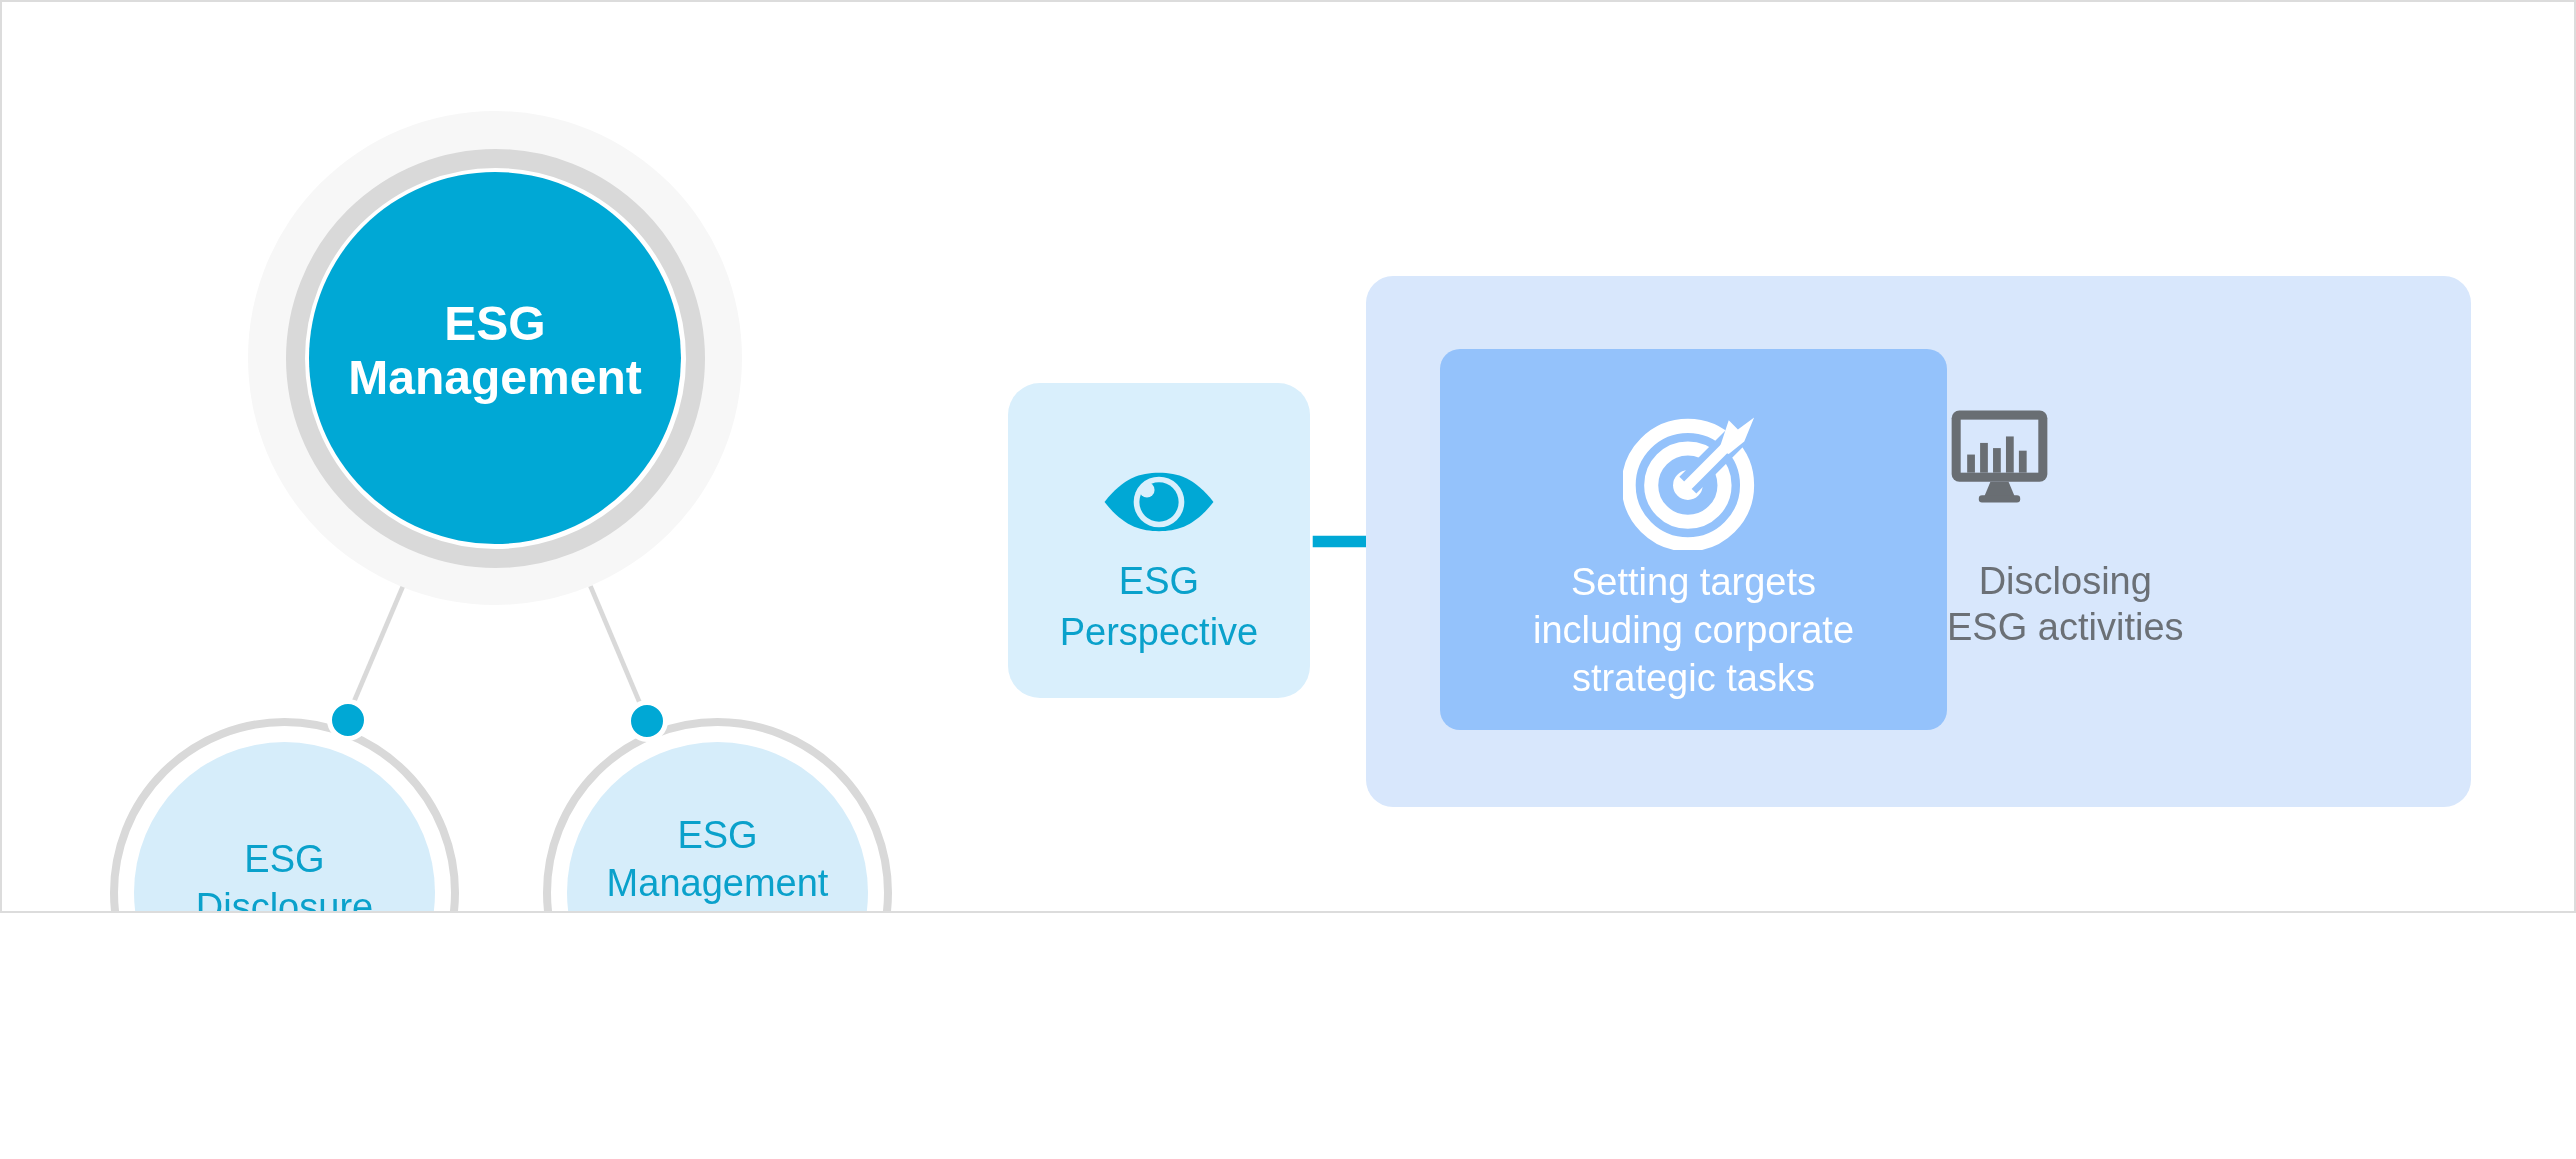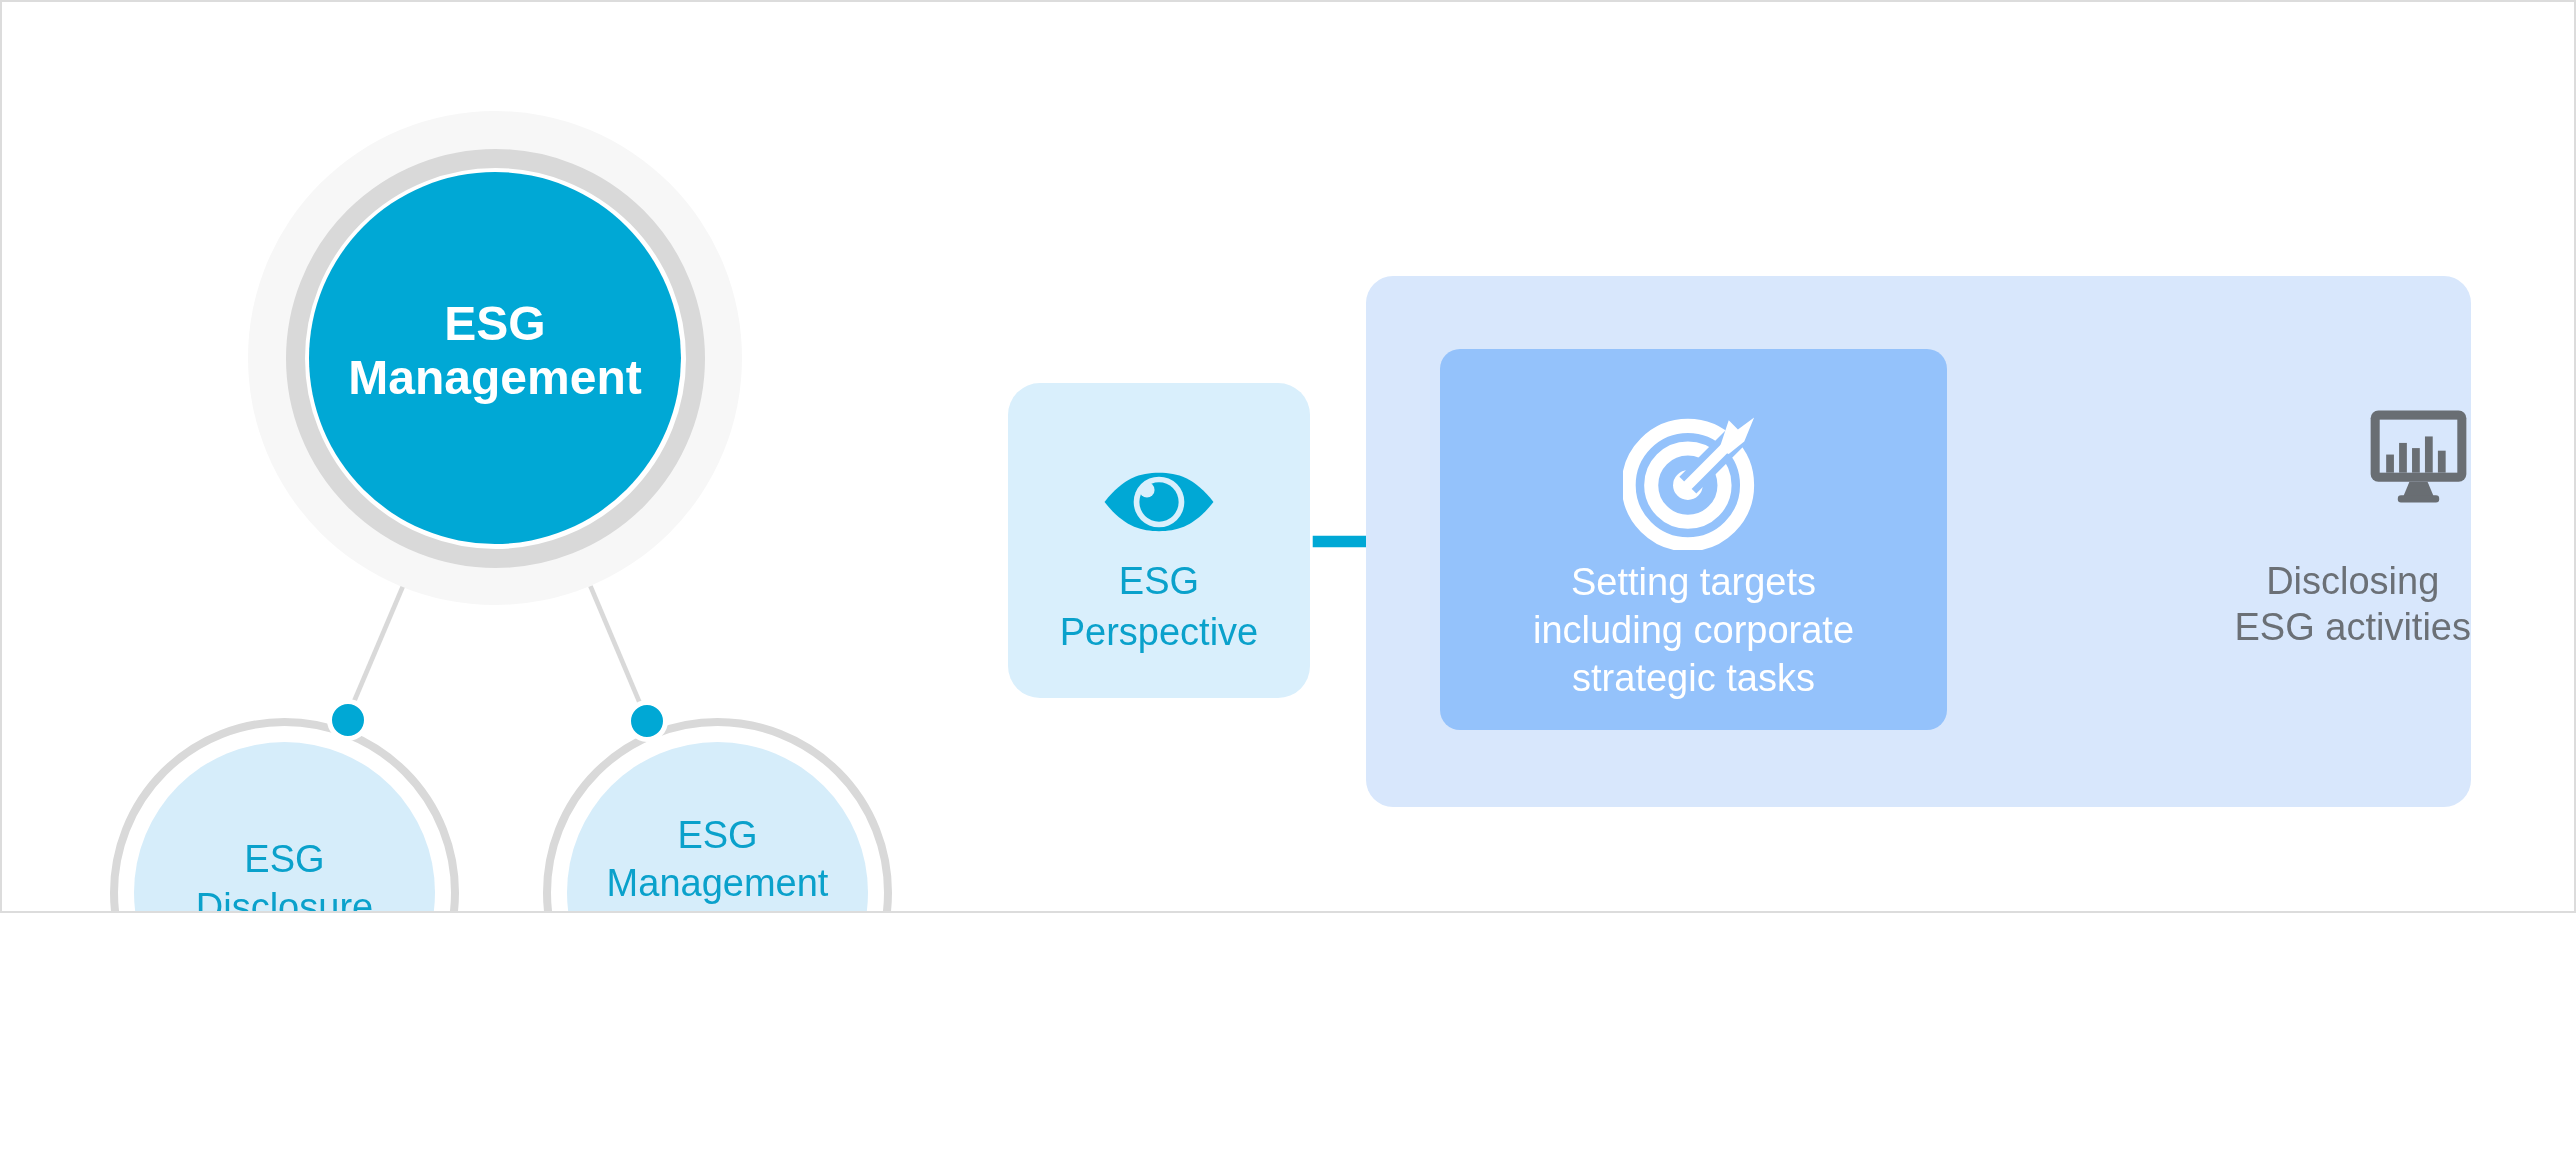--- a/index.html
+++ b/index.html
@@ -59,21 +59,21 @@
   .flow-arrow{left:1308px;top:508px;width:114px;height:63px;}
   .panel{left:1364px;top:274px;width:1105px;height:531px;border-radius:27px;background:var(--panel-blue);}
   .targets-box{
     left:1438px;top:347px;width:507px;height:381px;border-radius:20px;background:var(--inner-blue);
     display:flex;flex-direction:column;align-items:center;padding-top:60px;
   }
   .targets-box .icon{margin-bottom:8px;}
   .targets-label{color:var(--white);font-size:38px;line-height:48px;}
   .disclose-col{
     left:1945px;top:347px;width:524px;height:381px;
-    display:flex;flex-direction:column;align-items:flex-end;padding-top:59px;
+    display:flex;flex-direction:column;align-items:flex-start;padding-top:59px;
   }
   .disclose-col .icon{margin-bottom:53px;}
   .disclose-label{color:var(--text-gray);font-size:38px;line-height:46px;}
 </style>
 </head>
 <body>
 
 <div class="canvas">
 
   <div class="abs circle halo"></div>

